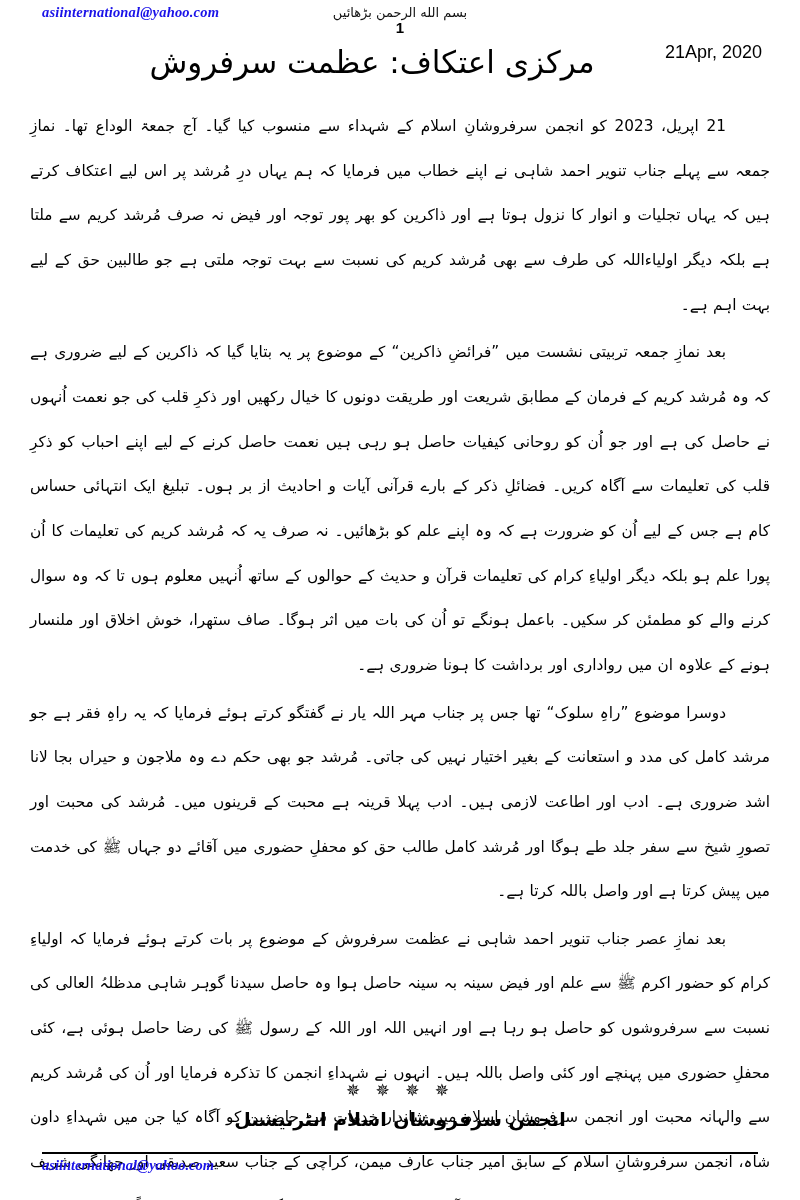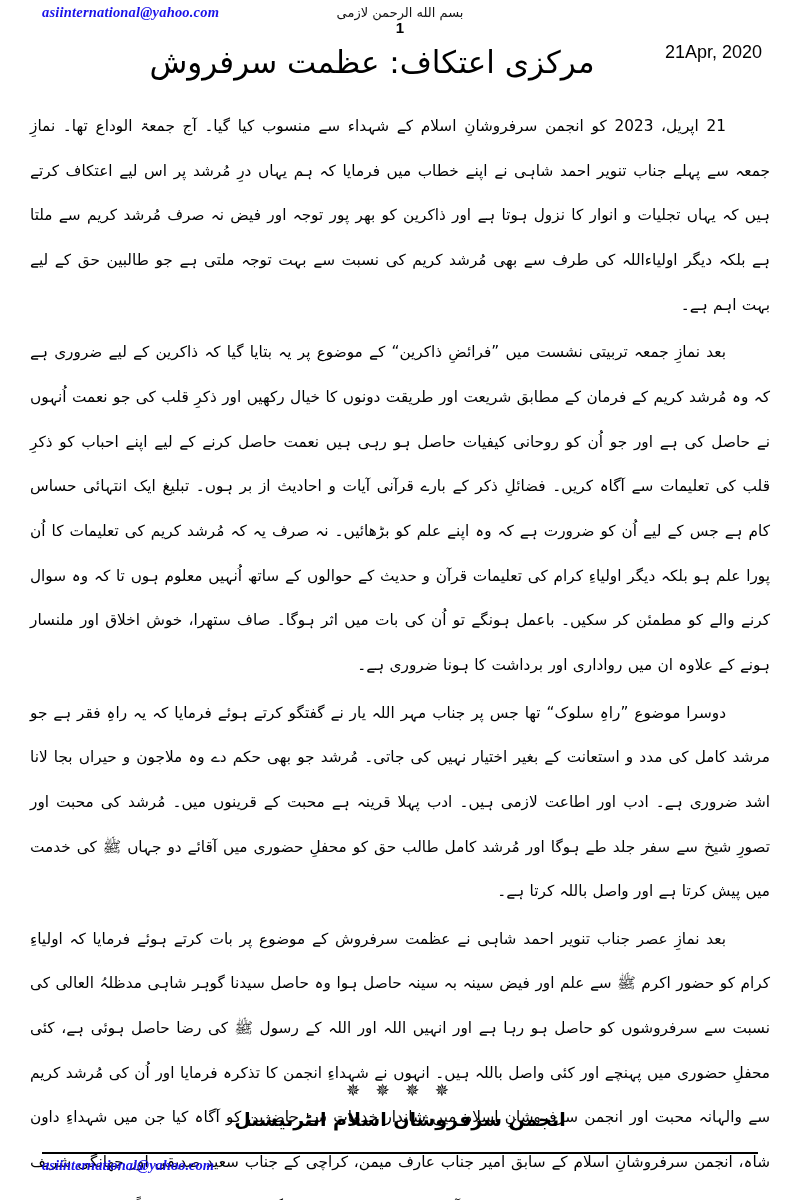--- a/index.html
+++ b/index.html
@@ -200,21 +200,21 @@
   }
 </style>
 </head>
 <body>
 
 <div class="page">
 
   <div class="header">
     <div class="header-email">asiinternational@yahoo.com</div>
 
-    <div class="bismillah">بسم الله الرحمن لازمی</div>
+    <div class="bismillah">بسم الله الرحمن بڑھائیں</div>
 
     <div class="page-number">1</div>
 
     <div class="header-date">21Apr, 2020</div>
 
     <div class="doc-title">مرکزی اعتکاف:  عظمت سرفروش</div>
   </div>
 
   <div class="article">
     <p class="para">21 اپریل، 2023 کو انجمن سرفروشانِ اسلام کے شہداء سے منسوب کیا گیا۔ آج جمعۃ الوداع تھا۔ نمازِ جمعہ سے پہلے جناب تنویر احمد شاہی نے اپنے خطاب میں فرمایا کہ ہم یہاں درِ مُرشد پر اس لیے اعتکاف کرتے ہیں کہ یہاں تجلیات و انوار کا نزول ہوتا ہے اور ذاکرین کو بھر پور توجہ اور فیض نہ صرف مُرشد کریم سے ملتا ہے بلکہ دیگر اولیاءاللہ کی طرف سے بھی مُرشد کریم کی نسبت سے بہت توجہ ملتی ہے جو طالبین حق کے لیے بہت اہم ہے۔</p>

